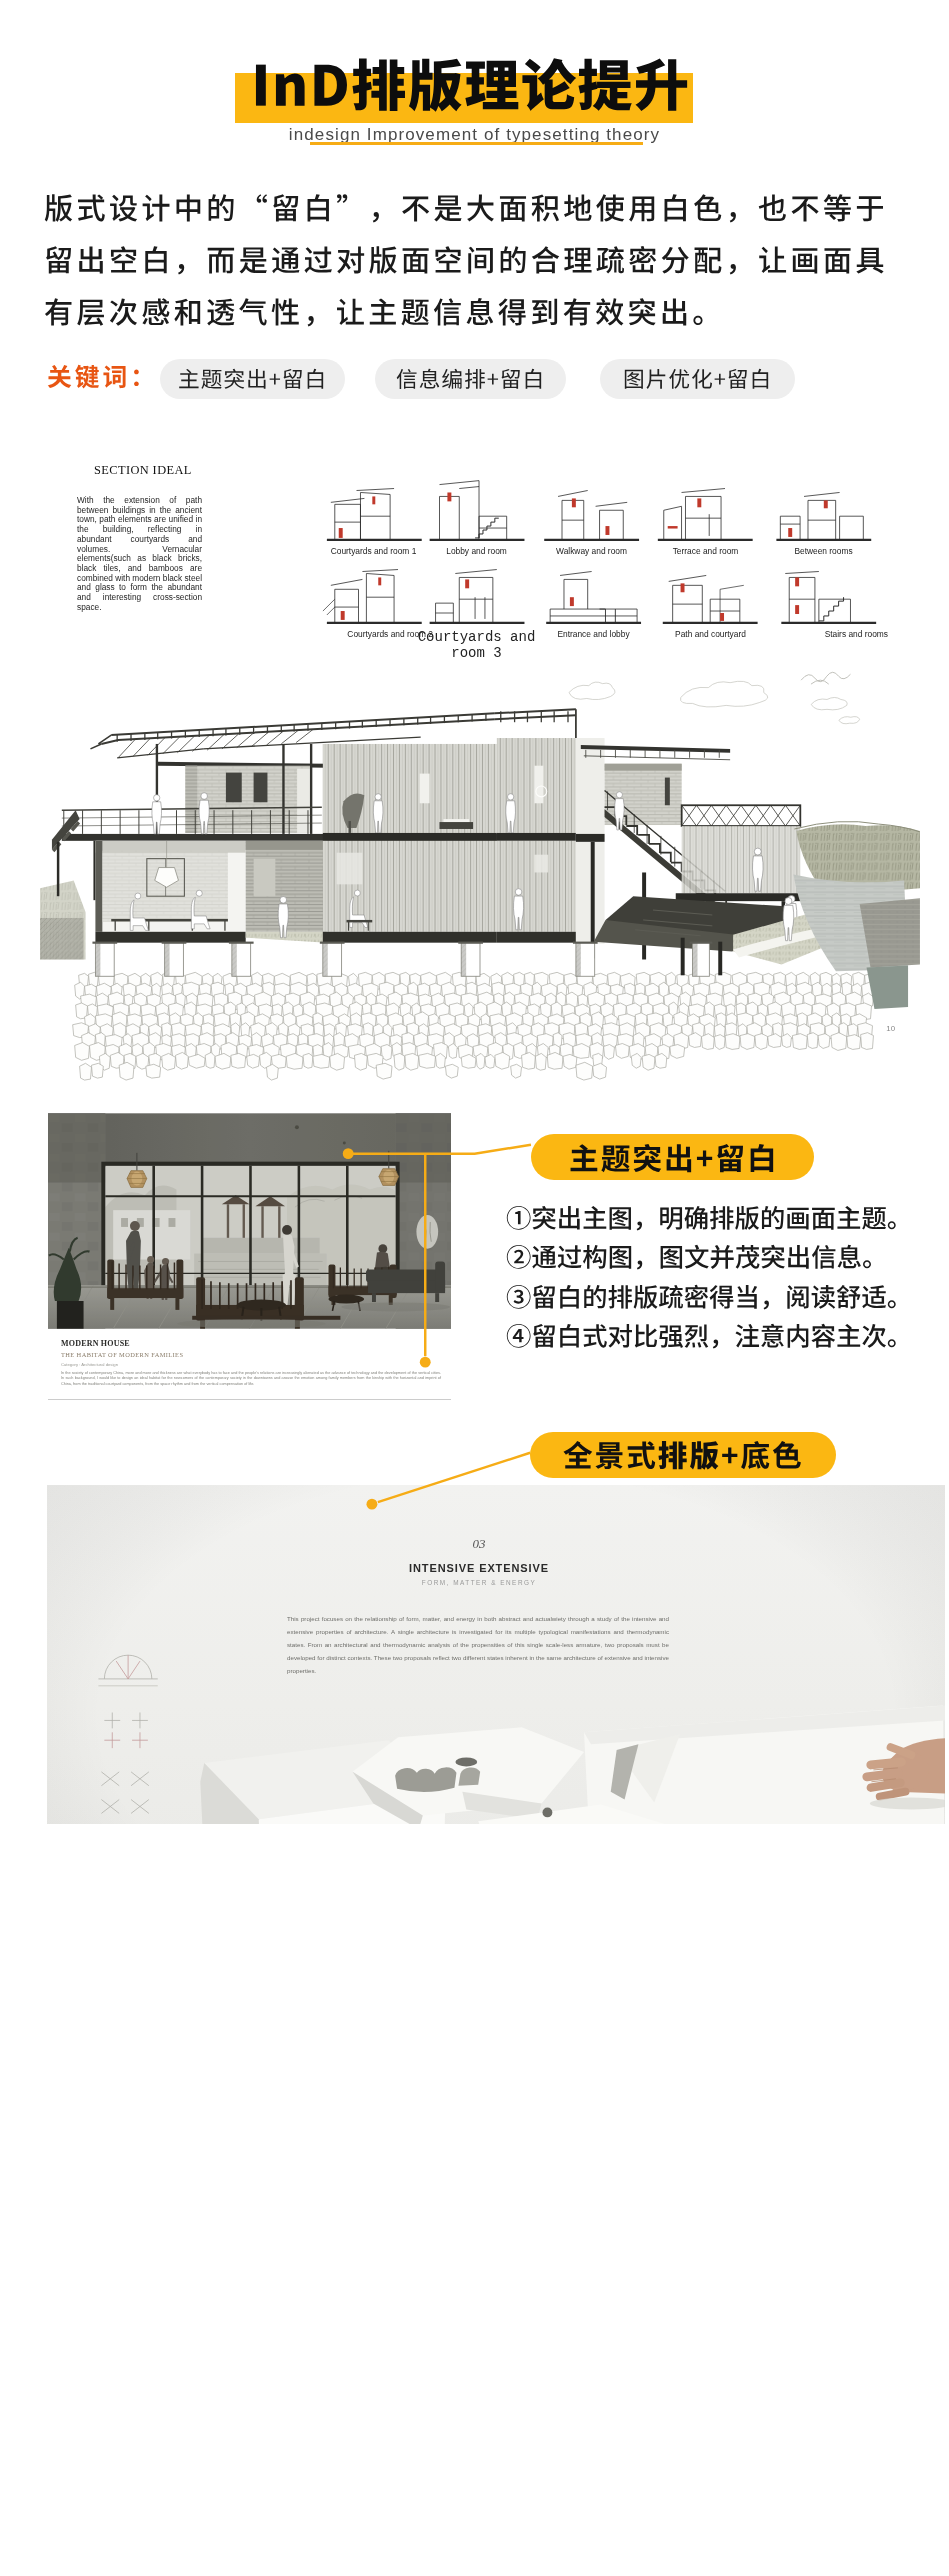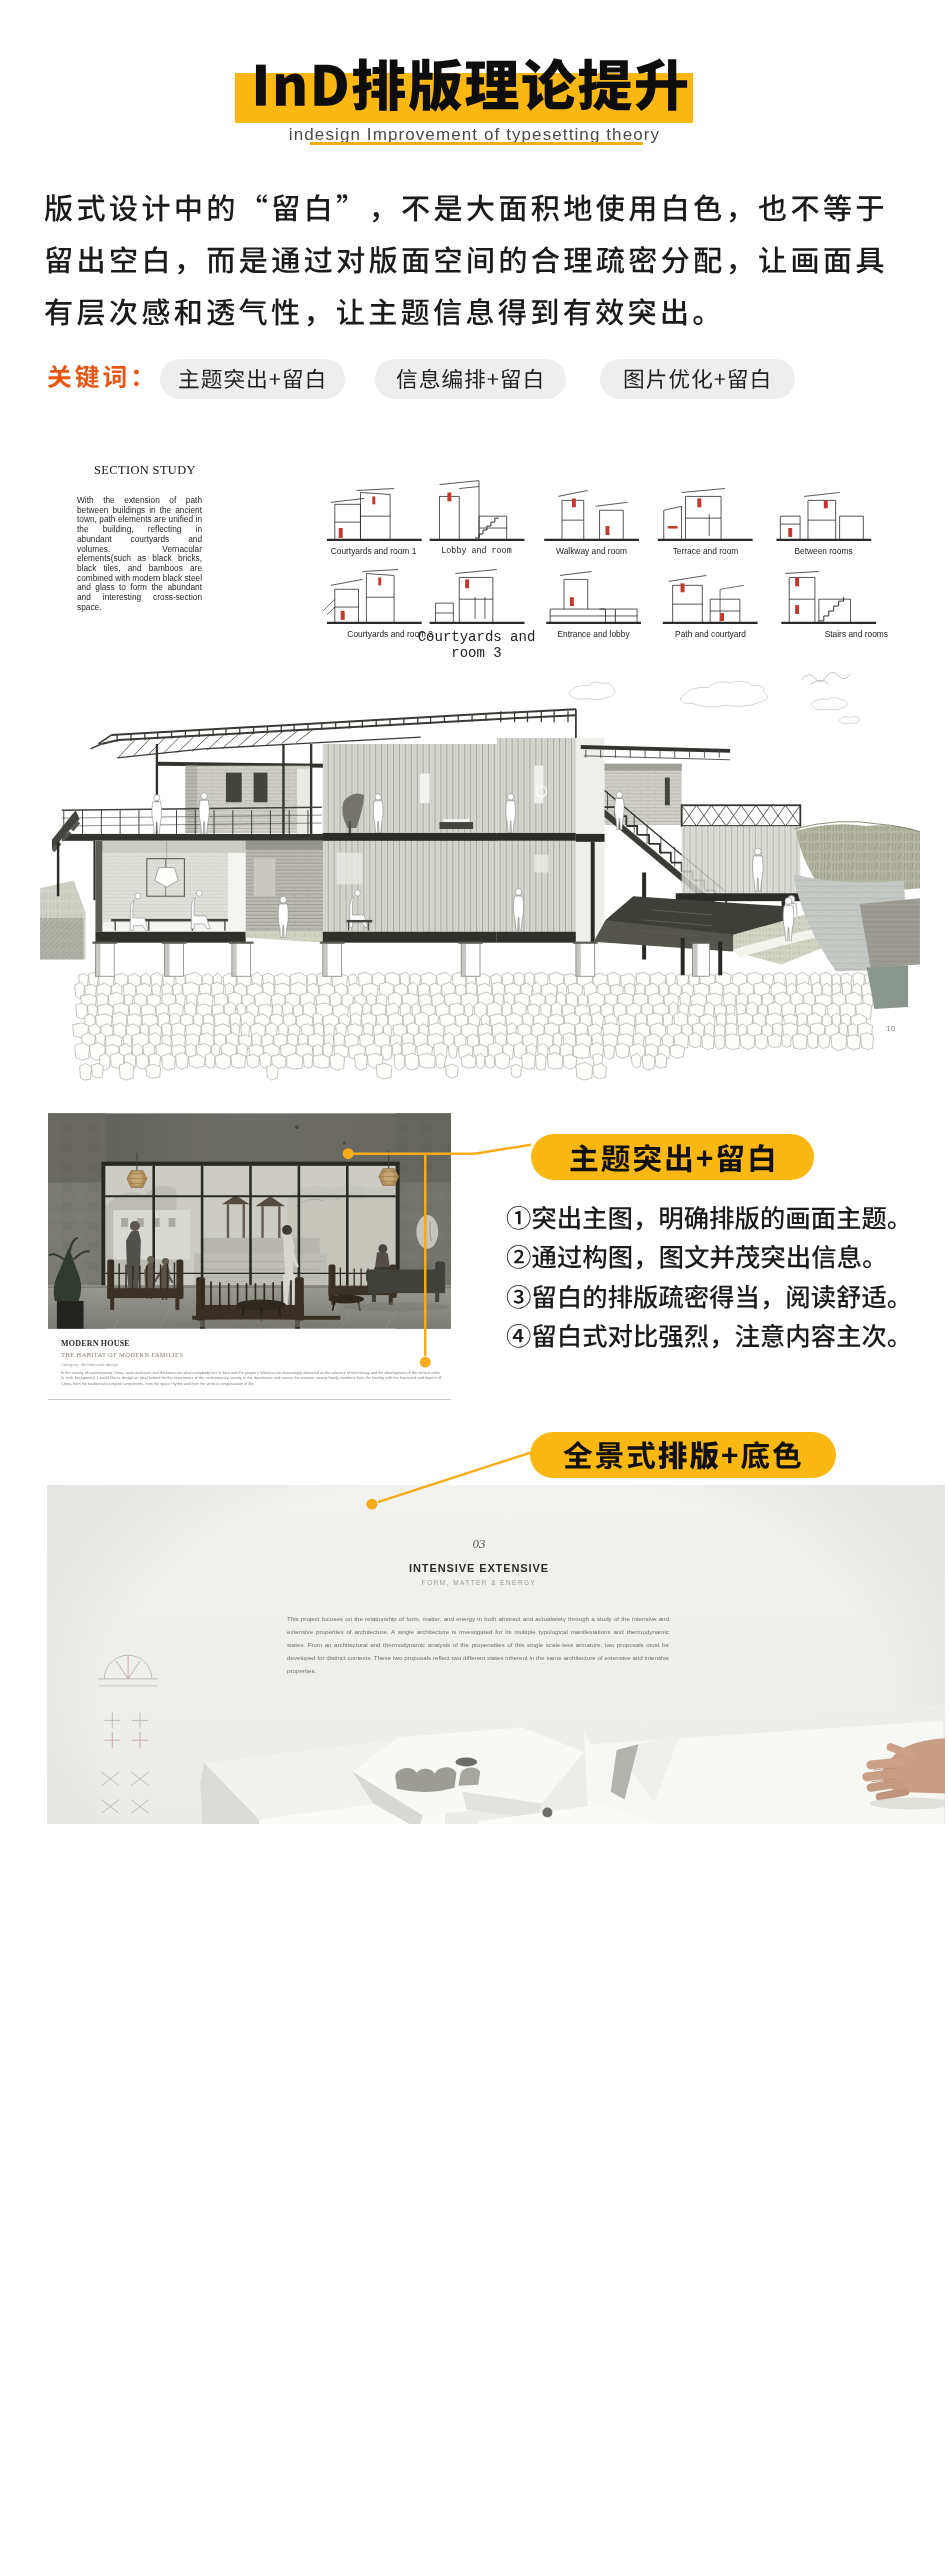--- a/index.html
+++ b/index.html
@@ -285,21 +285,21 @@
       <g fill="#222" transform="matrix(0.02200,0,0,-0.02200,0,20.24)">
         <use href="#g56fer" x="0"></use>
         <use href="#g7247r" x="1045"></use>
         <use href="#g4f18r" x="2091"></use>
         <use href="#g5316r" x="3136"></use>
         <use href="#g2br" x="4182"></use>
         <use href="#g7559r" x="4782"></use>
         <use href="#g767dr" x="5828"></use>
       </g>
     </svg>
-    <div style="position:absolute;left:94px;top:463px;font-family:'Liberation Serif',serif;font-size:12.4px;color:#111;letter-spacing:0.4px">SECTION STUDY</div>
+    <div style="position:absolute;left:94px;top:463px;font-family:'Liberation Serif',serif;font-size:12.4px;color:#111;letter-spacing:0.4px">SECTION IDEAL</div>
     <div style="position:absolute;left:77px;top:496px;width:125px;font-family:'Liberation Sans',sans-serif;font-size:8.3px;line-height:9.7px;color:#1e1e1e;text-align:justify">With the extension of path between buildings in the ancient town, path elements are unified in the building, reflecting in abundant courtyards and volumes. Vernacular elements(such as black bricks, black tiles, and bamboos are combined with modern black steel and glass to form the abundant and interesting cross-section space.</div>
     <svg style="position:absolute;left:297px;top:450px" width="613" height="245" viewBox="300 455 620 248" fill="none">
       <g transform="translate(378,520)" stroke="#2b2b2b" stroke-width="0.8">
         <line x1="-48" y1="26" x2="48" y2="26" stroke-width="2.4"></line>
         <path d="M-40,26 l0,-36 m0,0 l26,0 m0,0 l0,36 m-26,-18 l26,0 M-44,-12 l34,-4 M-14,26 l0,-48 m0,0 l30,2 m0,0 l0,46 m-30,-24 l30,0 M-18,-24 l38,-2"></path>
         <rect x="-36" y="14" width="4" height="10" fill="#c0392b" stroke="none"></rect>
         <rect x="-2" y="-18" width="3" height="8" fill="#c0392b" stroke="none"></rect>
       </g>
       <g transform="translate(482,520)" stroke="#2b2b2b" stroke-width="0.8">
         <line x1="-48" y1="26" x2="48" y2="26" stroke-width="2.4"></line>
@@ -353,21 +353,21 @@
       <g transform="translate(838,604)" stroke="#2b2b2b" stroke-width="0.8">
         <line x1="-48" y1="26" x2="48" y2="26" stroke-width="2.4"></line>
         <path d="M-40,26 l0,-46 m0,0 l26,0 m0,0 l0,46 m-26,-24 l26,0 M-44,-24 l34,-2 M-10,2 l32,0 m0,0 l0,24 m-32,-24 l0,24"></path>
         <path d="M-10,24 l5,0 0,-5 5,0 0,-5 5,0 0,-5 5,0 0,-5 5,0 0,-4" stroke-width="1"></path>
         <rect x="-34" y="-20" width="4" height="9" fill="#c0392b" stroke="none"></rect>
         <rect x="-34" y="8" width="4" height="9" fill="#c0392b" stroke="none"></rect>
       </g>
       <path d="M810,688 q8,-10 14,-2 q6,8 12,-2 q6,-8 12,0 q5,6 12,-2 m-40,10 q10,-8 18,0" stroke="#b9b9b2" stroke-width="0.9"></path>
     </svg>
     <div style="position:absolute;left:314px;top:546px;width:119px;text-align:center;font-family:'Liberation Sans',sans-serif;font-size:8.4px;color:#222">Courtyards and room 1</div>
-    <div style="position:absolute;left:417px;top:546px;width:119px;text-align:center;font-family:Liberation Mono, monospace;font-size:8.4px;color:#222">Lobby and room</div>
+    <div style="position:absolute;left:417px;top:546px;width:119px;text-align:center;font-family:Liberation Sans, sans-serif;font-size:8.4px;color:#222">Lobby and room</div>
     <div style="position:absolute;left:532px;top:546px;width:119px;text-align:center;font-family:'Liberation Sans',sans-serif;font-size:8.4px;color:#222">Walkway and room</div>
     <div style="position:absolute;left:646px;top:546px;width:119px;text-align:center;font-family:'Liberation Sans',sans-serif;font-size:8.4px;color:#222">Terrace and room</div>
     <div style="position:absolute;left:764px;top:546px;width:119px;text-align:center;font-family:'Liberation Sans',sans-serif;font-size:8.4px;color:#222">Between rooms</div>
     <div style="position:absolute;left:314px;top:629px;width:119px;text-align:right;font-family:'Liberation Sans',sans-serif;font-size:8.4px;color:#222">Courtyards and room 2</div>
     <div style="position:absolute;left:417px;top:629px;width:119px;text-align:center;font-family:Liberation Mono, monospace;font-size:14px;color:#222">Courtyards and room 3</div>
     <div style="position:absolute;left:534px;top:629px;width:119px;text-align:center;font-family:'Liberation Sans',sans-serif;font-size:8.4px;color:#222">Entrance and lobby</div>
     <div style="position:absolute;left:651px;top:629px;width:119px;text-align:center;font-family:'Liberation Sans',sans-serif;font-size:8.4px;color:#222">Path and courtyard</div>
     <div style="position:absolute;left:769px;top:629px;width:119px;text-align:right;font-family:Liberation Sans, sans-serif;font-size:8.4px;color:#222">Stairs and rooms</div>
     <svg style="position:absolute;left:40px;top:653px" width="880" height="435" viewBox="40 660 890 440" fill="none">
       <defs>

